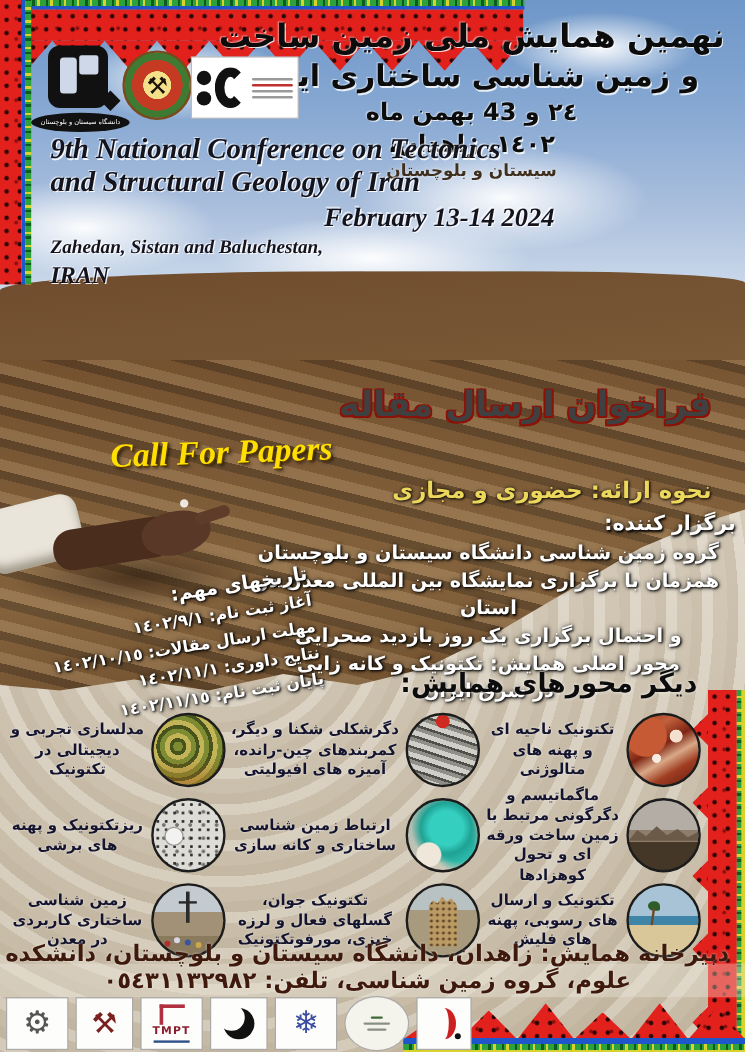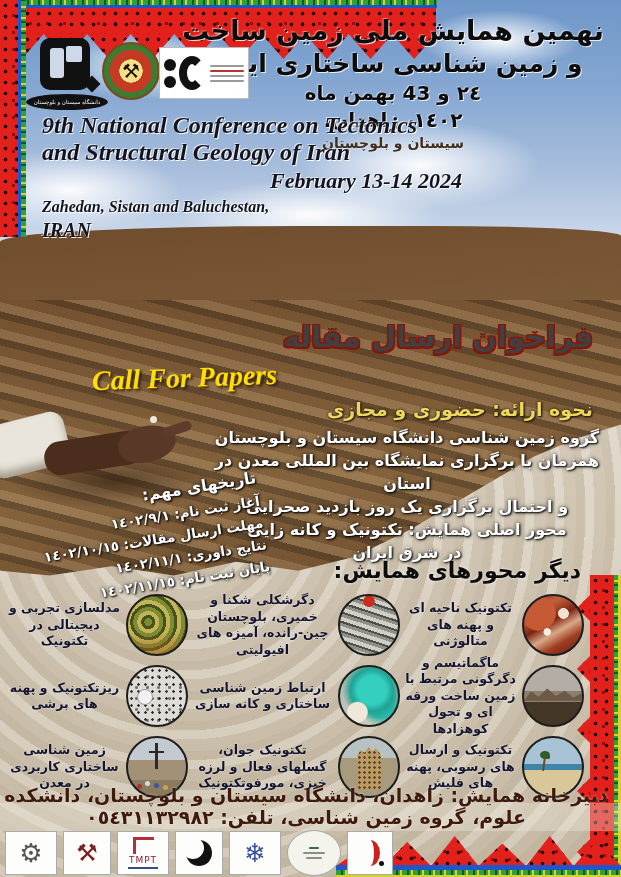--- a/index.html
+++ b/index.html
@@ -167,21 +167,21 @@
   .contact-band{position:absolute;left:0;bottom:46px;width:621px;height:28px;z-index:4;
        background:rgba(242,236,224,.35);}
   .contact{position:absolute;left:0;bottom:49px;width:612px;z-index:4;direction:rtl;text-align:center;
        font-size:19px;font-weight:bold;color:#3f1a0c;text-shadow:0 0 2px rgba(255,255,255,.7);}
   .flogos{position:absolute;left:6px;bottom:2px;width:390px;height:44px;z-index:4;display:flex;gap:8px;align-items:center;}
   .fbox{background:#fdfdfb;height:42px;box-shadow:0 0 0 1px #aaa;display:flex;align-items:center;justify-content:center;position:relative;}
   .fb1{width:50px;font-size:26px;color:#555;}
   .fb2{width:46px;font-size:24px;color:#7a2020;}
   .fb3{width:50px;flex-direction:column;gap:2px;}
   .tmpt-brk{width:18px;height:14px;border:3px solid #b03040;border-bottom:none;border-right:none;}
-  .tmpt-txt{font-size:9px;font-weight:normal;color:#8a1f2f;letter-spacing:1px;line-height:9px;}
+  .tmpt-txt{font-size:9px;font-weight:bold;color:#8a1f2f;letter-spacing:1px;line-height:9px;}
   .tmpt-bar{width:30px;height:2px;background:#30508a;}
   .fb4{width:46px;}
   .cres{width:26px;height:26px;border-radius:50%;background:#111;position:relative;}
   .cres:before{content:"";position:absolute;left:-4px;top:-3px;width:22px;height:22px;border-radius:50%;background:#fdfdfb;}
   .cres:after{content:"";position:absolute;right:3px;bottom:3px;width:6px;height:6px;border-radius:50%;background:#111;}
   .fb5{width:50px;font-size:26px;color:#3b4da0;}
   .fb6{width:52px;border-radius:50%;height:44px;background:#f4f4ec;}
   .seal-lines{display:flex;flex-direction:column;gap:3px;align-items:center;}
   .seal-lines b{height:2px;background:#8a8f84;border-radius:1px;}
   .seal-lines b:nth-child(1){width:10px;background:#3f6a3a;}
@@ -291,20 +291,21 @@
   <div class="forearm"></div>
   <div class="hand"></div>
   <div class="finger"></div>
   <div class="chalk"></div>
 
   <div class="cfp-fa" lang="fa">فراخوان ارسال مقاله</div>
   <div class="cfp-en">Call For Papers</div>
   <div class="cfp-mode" lang="fa">نحوه ارائه: حضوری و مجازی</div>
 
   <div class="organizer" lang="fa">
+    <div class="head">برگزار کننده:</div>
     <div>گروه زمین شناسی دانشگاه سیستان و بلوچستان</div>
     <div>همزمان با برگزاری نمایشگاه بین المللی معدن در استان</div>
     <div>و احتمال برگزاری یک روز بازدید صحرایی</div>
     <div>محور اصلی همایش: تکتونیک و کانه زایی</div>
     <div>در شرق ایران</div>
   </div>
 
   <div class="dates" lang="fa">
     <div class="dt">تاریخهای مهم:</div>
     <div class="di">آغاز ثبت نام: ١٤٠٢/٩/١</div>
@@ -314,21 +315,21 @@
   </div>
 
   <div class="topics-title" lang="fa">دیگر محورهای همایش:</div>
   <div class="topics" lang="fa">
     <div class="topic">
       <div class="circ img-jasper"></div>
       <div class="lbl">تکتونیک ناحیه ای و پهنه های متالوژنی</div>
     </div>
     <div class="topic">
       <div class="circ img-foldcar"></div>
-      <div class="lbl">دگرشکلی شکنا و خمیری، بلوچستان چین-رانده، آمیزه های افیولیتی</div>
+      <div class="lbl">دگرشکلی شکنا و دیگر، کمربندهای چین-رانده، آمیزه های افیولیتی</div>
     </div>
     <div class="topic">
       <div class="circ img-model"></div>
       <div class="lbl">مدلسازی تجربی و دیجیتالی در تکتونیک</div>
     </div>
     <div class="topic">
       <div class="circ img-mountain">
           <div class="mtn"></div>
         </div>
       <div class="lbl">ماگماتیسم و دگرگونی مرتبط با زمین ساخت ورقه ای و تحول کوهزادها</div>

